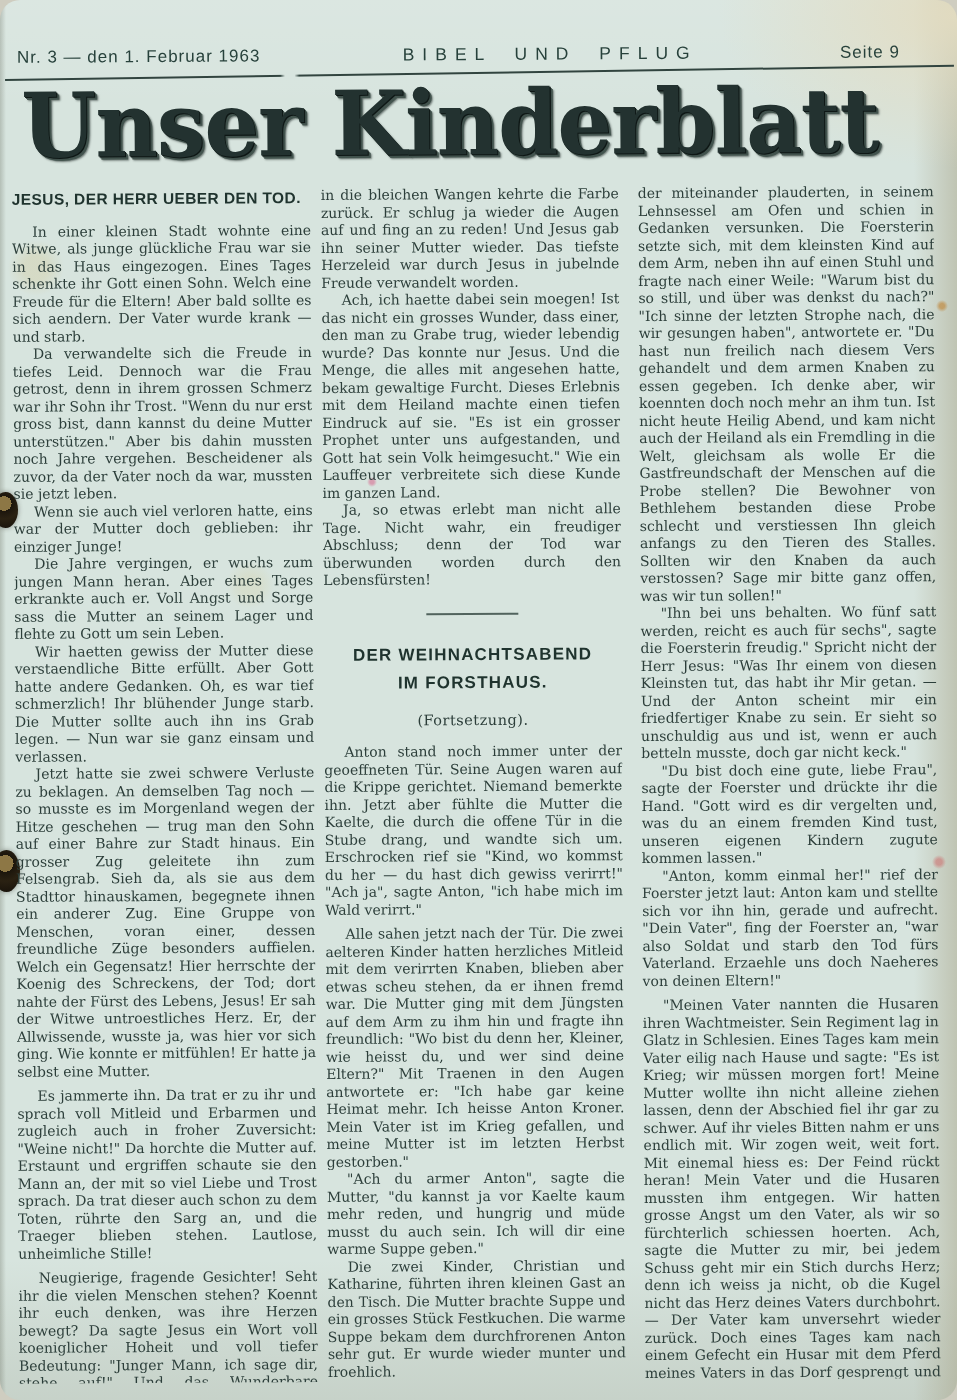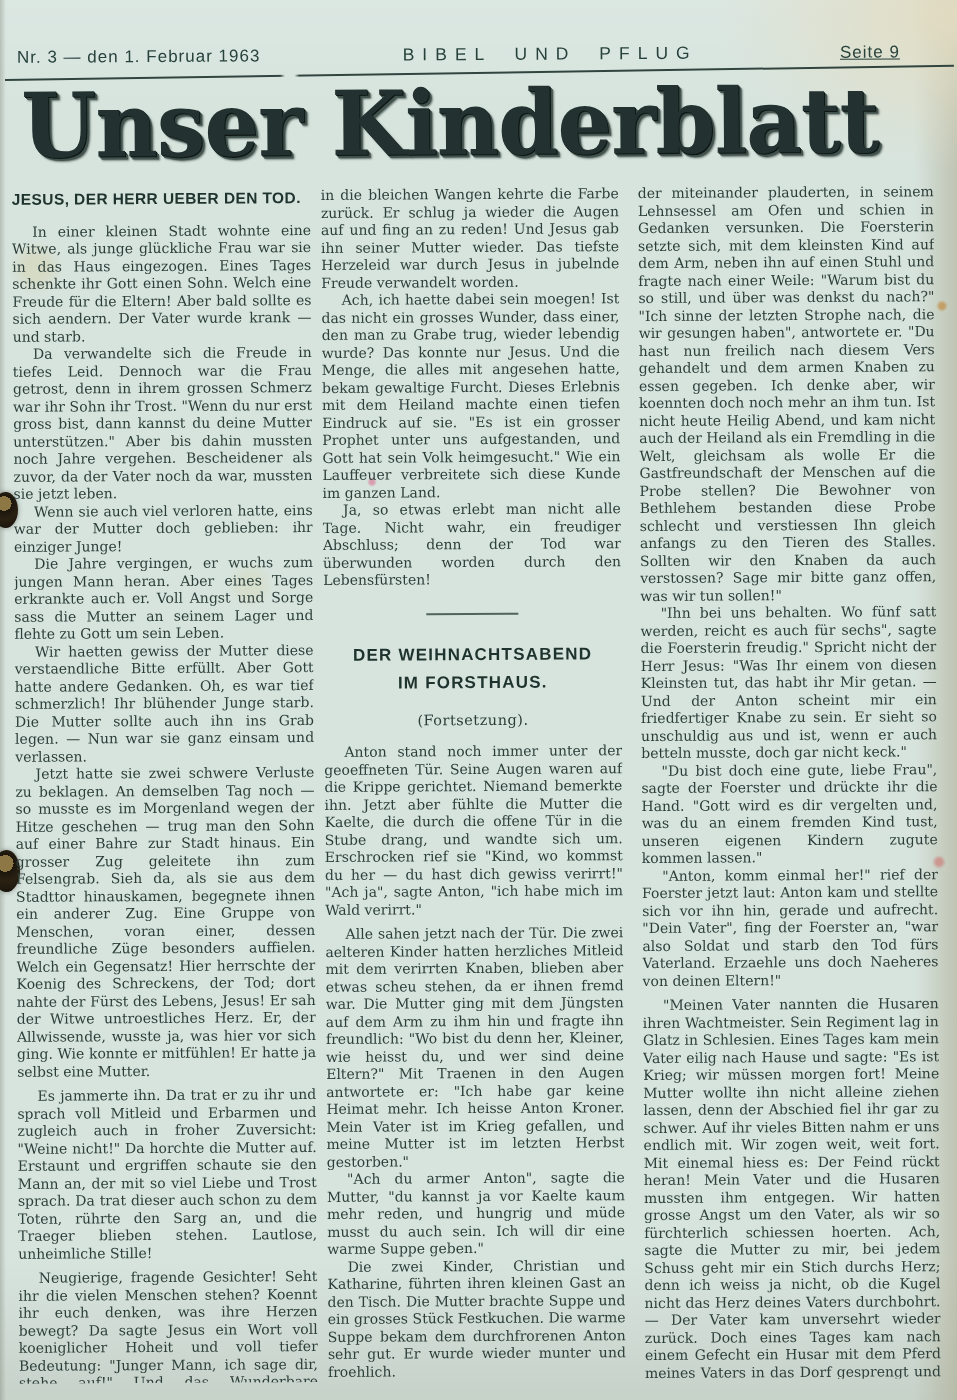--- a/index.html
+++ b/index.html
@@ -14,33 +14,34 @@
     background-image:
       radial-gradient(circle at 372px 482px, rgba(215,70,120,0.45) 0 2px, rgba(215,70,120,0) 5px),
       radial-gradient(circle at 942px 306px, rgba(190,120,30,0.55) 0 2.5px, rgba(190,120,30,0) 6px),
       radial-gradient(circle at 939px 862px, rgba(205,95,95,0.5) 0 3px, rgba(205,95,95,0) 7px),
       radial-gradient(circle at 36px 268px, rgba(205,170,70,0.16) 0 12px, rgba(205,170,70,0) 28px),
       radial-gradient(circle at 250px 585px, rgba(210,180,80,0.12) 0 10px, rgba(210,180,80,0) 24px),
       radial-gradient(ellipse 340px 220px at 100% 1%, rgba(227,220,193,0.95), rgba(227,220,193,0) 70%),
       linear-gradient(to right, rgba(90,95,80,0.28) 0, rgba(90,95,80,0) 6px),
       linear-gradient(to right, rgba(0,0,0,0) 95.5%, rgba(163,157,126,0.45) 100%),
       linear-gradient(to bottom, rgba(255,255,255,0.10) 0, rgba(0,0,0,0) 8%, rgba(0,0,0,0) 90%, rgba(140,145,125,0.22) 100%);
+    border-radius: 20px;
   }
   .tilt{position:absolute;inset:0;transform:rotate(-0.35deg);transform-origin:50% 40%;}
 
   
   .pg-header{
     position:absolute;top:44px;left:20px;right:54px;
     display:flex;justify-content:space-between;align-items:baseline;
     font-family:"Liberation Sans", sans-serif;
     font-size:17px;color:#27413b;white-space:nowrap;
   }
   .pg-header .issue{letter-spacing:1px;}
   .pg-header .pub{letter-spacing:8px;word-spacing:10px;font-size:17.5px;}
-  .pg-header .pageno{letter-spacing:1px;text-decoration:underline;}
+  .pg-header .pageno{letter-spacing:1px;}
   .header-rule{
     position:absolute;top:76px;left:8px;right:0;height:2px;
     background:linear-gradient(to right,#31443f 0 29%, rgba(49,68,63,0) 29.5% 30.5%, #31443f 31%);
     transform:rotate(-0.5deg);transform-origin:0 50%;
   }
 
   
   .masthead{
     position:absolute;top:80px;left:24px;right:34px;
     font-family:"DejaVu Serif", serif;font-weight:bold;

